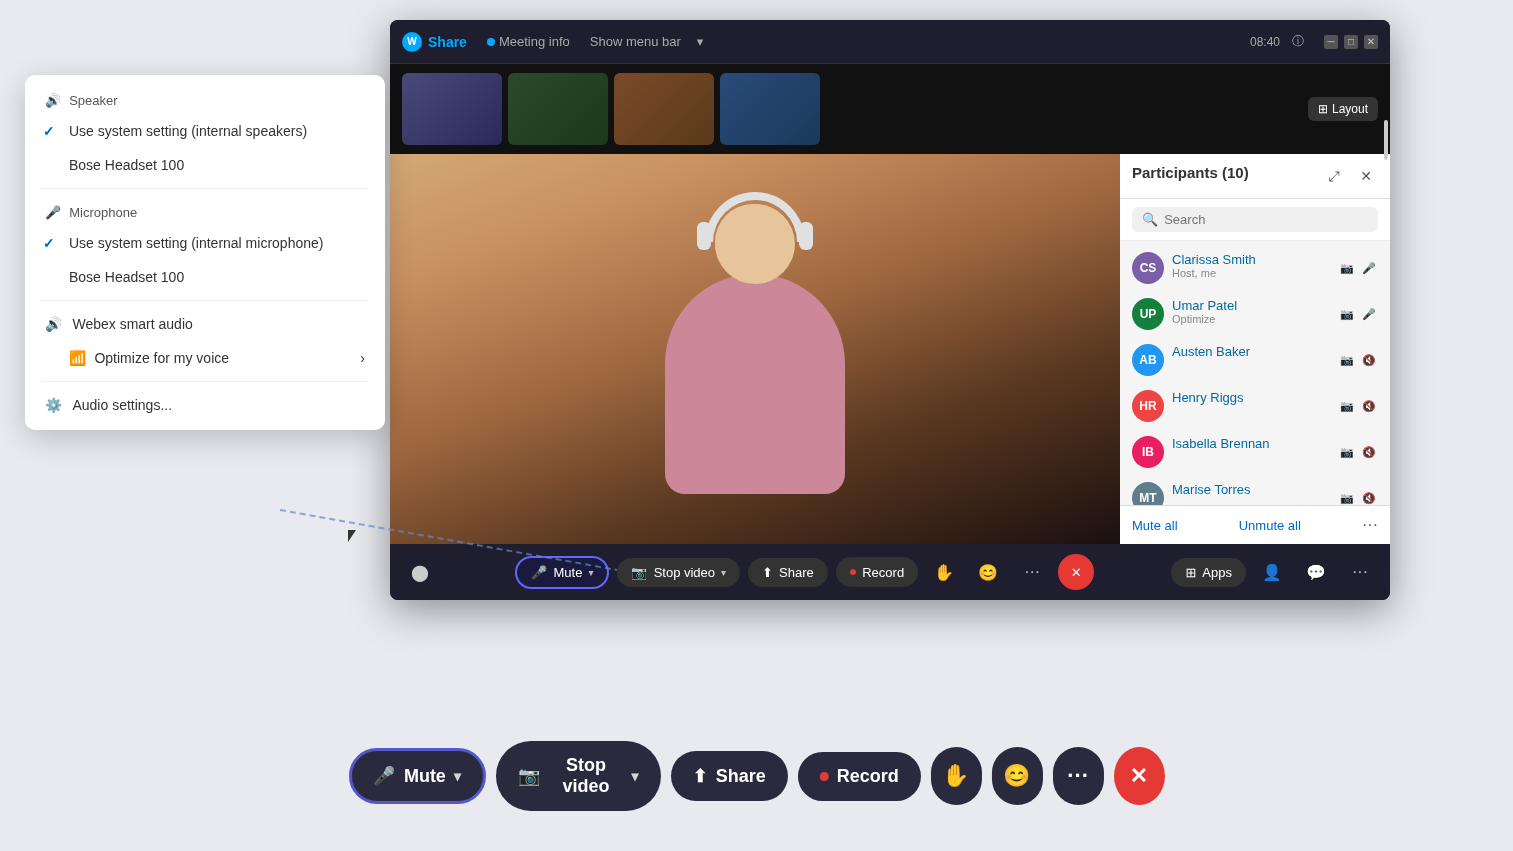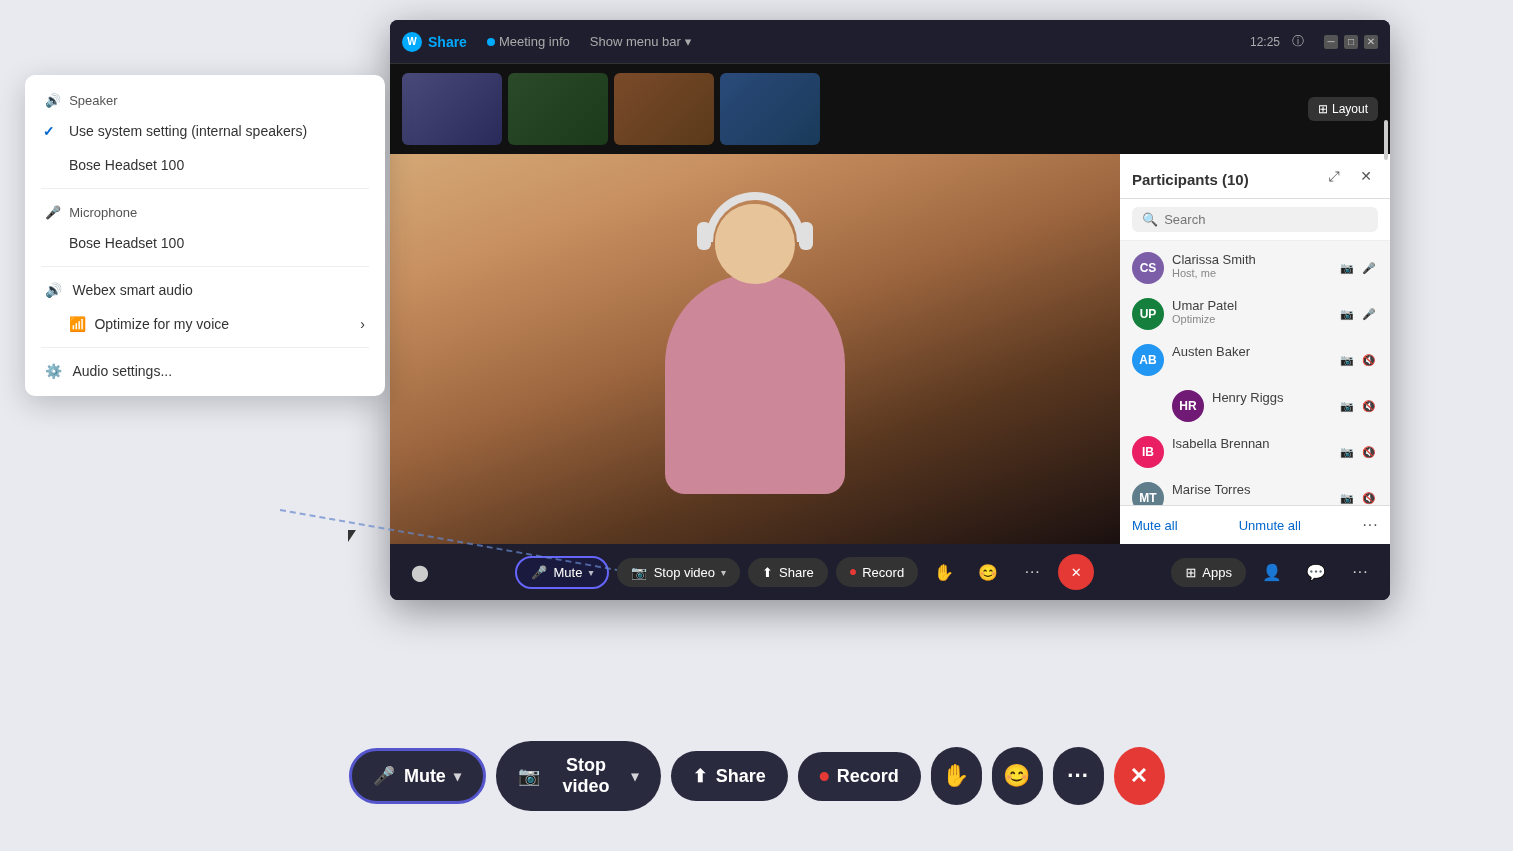--- a/index.html
+++ b/index.html
@@ -78,21 +78,21 @@
       height: 8px;
       background: #00aaff;
       border-radius: 50%;
     }
     .show-menu-bar {
       color: #aaa;
       font-size: 13px;
       cursor: pointer;
       display: flex;
       align-items: center;
-      gap: 4px;
+      gap: 16px;
     }
     .title-bar-right {
       display: flex;
       align-items: center;
       gap: 12px;
       color: #aaa;
       font-size: 12px;
     }
     .window-controls {
       display: flex;
@@ -170,21 +170,21 @@
     .sidebar {
       width: 270px;
       background: #f5f5f5;
       display: flex;
       flex-direction: column;
       flex-shrink: 0;
     }
     .sidebar-header {
       padding: 10px 12px;
       display: flex;
-      align-items: flex-end;
+      align-items: flex-start;
       border-bottom: 1px solid #ddd;
       background: white;
     }
     .sidebar-title {
       font-size: 15px;
       font-weight: 600;
       color: #333;
       flex: 1;
     }
     .sidebar-icons {
@@ -243,29 +243,29 @@
       display: flex;
       align-items: center;
       justify-content: center;
       font-size: 12px;
       font-weight: 600;
       color: white;
     }
     .avatar-cs { background: #7b5ea7; }
     .avatar-up { background: #15803d; }
     .avatar-ab { background: #2196f3; }
-    .avatar-hr { background: #701a75; margin-left: 40px; }
+    .avatar-hr { background: #ef4444; }
     .avatar-ib { background: #e91e63; }
     .avatar-mt { background: #607d8b; }
     .participant-info {
       flex: 1;
     }
     .participant-name {
       font-size: 13px;
-      color: #404040;
+      color: #0369a1;
       font-weight: 500;
     }
     .participant-role {
       font-size: 11px;
       color: #888;
     }
     .participant-controls {
       display: flex;
       gap: 4px;
       align-items: center;
@@ -504,21 +504,21 @@
       <div class="meeting-info-tab">
         <div class="dot"></div>
         <span>Meeting info</span>
       </div>
       <div class="show-menu-bar">
         <span>Show menu bar</span>
         <span>▾</span>
       </div>
     </div>
     <div class="title-bar-right">
-      <span>12:25</span>
+      <span>08:40</span>
       <span>ⓘ</span>
       <div class="window-controls">
         <div class="win-btn">─</div>
         <div class="win-btn">□</div>
         <div class="win-btn">✕</div>
       </div>
     </div>
   </div>
 
   <div class="thumbnails-bar">
@@ -693,20 +693,23 @@
     <span>Use system setting (internal speakers)</span>
   </div>
   <div class="menu-item">
     <span>Bose Headset 100</span>
   </div>
   <div class="menu-divider"></div>
   <div class="menu-section-header">
     <span>🎤</span>
     <span>Microphone</span>
   </div>
+  <div class="menu-item checked">
+    <span>Use system setting (internal microphone)</span>
+  </div>
   <div class="menu-item">
     <span>Bose Headset 100</span>
   </div>
   <div class="menu-divider"></div>
   <div class="menu-item-settings">
     <span>🔊</span>
     <span>Webex smart audio</span>
   </div>
   <div class="menu-item-with-expand">
     <div style="display:flex;align-items:center;gap:8px;">

